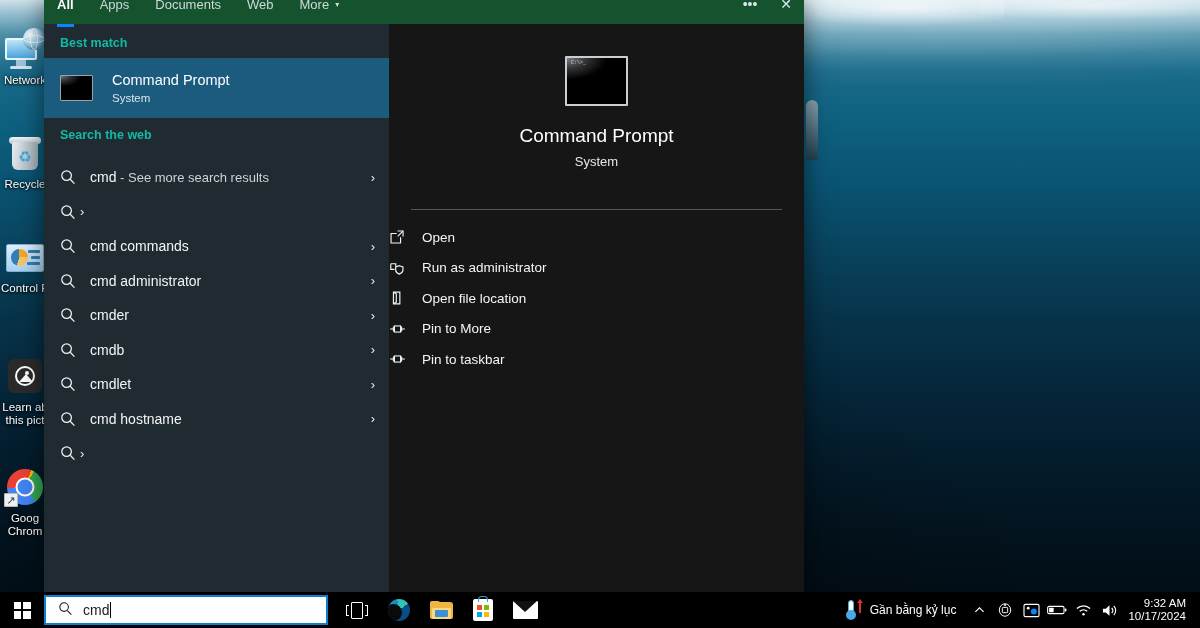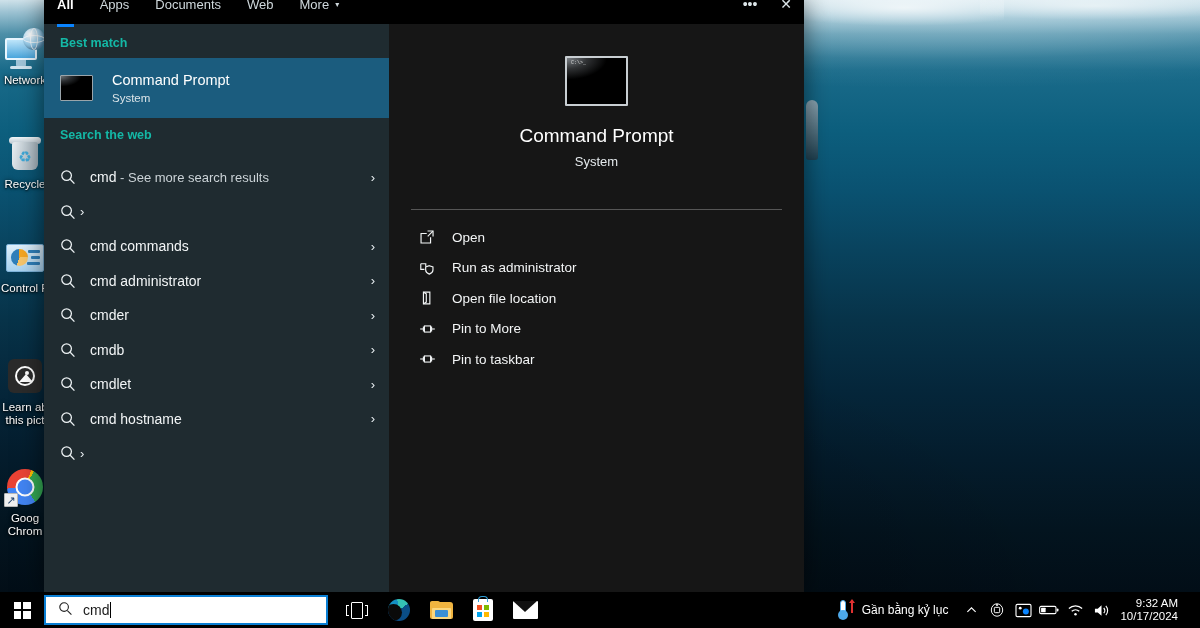--- a/index.html
+++ b/index.html
@@ -141,21 +141,21 @@
   }
   #preview-pane {
     width:415px; height:100%;
     background:#161616;
     position:relative;
   }
 
   
   #tabstrip {
     position:absolute; left:0; top:0; width:760px; height:24px;
-    display:flex; align-items:flex-start; background:#000000; z-index:5;
+    display:flex; align-items:flex-start; background:#14532d; z-index:5;
   }
   .tab {
     position:relative; height:24px; padding:0 13px;
     font-size:13px; color:#cfd8dc; line-height:10px;
     display:flex; align-items:flex-start;
   }
   .tab.active { color:#ffffff; font-weight:bold; }
   .tab.active .tab-underline {
     position:absolute; left:13px; right:13px; bottom:-3px; height:3px; background:#0a84ff;
   }
@@ -220,21 +220,21 @@
     font-family:"Liberation Mono", monospace; z-index:2;
   }
   .pv-title { margin-top:19px; font-size:19px; color:#ffffff; }
   .pv-sub { margin-top:7px; font-size:13px; color:#e4e9ec; }
   #preview-divider {
     position:absolute; top:209px; left:22px; width:371px; height:1px;
     background:rgba(255,255,255,0.28);
   }
   #actions { position:absolute; top:222px; left:0; width:415px; }
   .action-item {
-    height:30.5px; display:flex; align-items:center; padding-left:30px; color:#f3f5f6;
+    height:30.5px; display:flex; align-items:center; color:#f3f5f6;
   }
   .action-ico { width:22px; flex:none; display:flex; align-items:center; }
   .action-ico svg { display:block; }
   .action-label { font-size:13.5px; margin-left:11px; }
 
   
   #taskbar {
     position:absolute; left:0; bottom:0; width:1200px; height:36px;
     background:#000000; display:flex; align-items:center;
   }
@@ -279,21 +279,21 @@
   .ic-mail { width:25px; height:18px; position:relative; }
   .ic-mail .env { position:absolute; inset:0; background:#ffffff; border-radius:1px; }
   .ic-mail .flap { position:absolute; left:0; top:0; width:0; height:0;
     border-left:12.5px solid transparent; border-right:12.5px solid transparent; border-top:11px solid #111; }
   
   .ic-taskview { width:22px; height:17px; position:relative; }
   .ic-taskview .m { position:absolute; left:5px; top:0; width:12px; height:17px; border:1.6px solid #fff; border-radius:1px; }
   .ic-taskview .l { position:absolute; left:0px; top:3px; width:3px; height:11px; border:1.6px solid #fff; border-right:none; }
   .ic-taskview .r { position:absolute; right:0px; top:3px; width:3px; height:11px; border:1.6px solid #fff; border-left:none; }
 
-  #tray { margin-left:auto; display:flex; align-items:flex-start; height:36px; padding-right:12px; }
+  #tray { margin-left:auto; display:flex; align-items:flex-start; height:36px; padding-right:4px; }
   #weather { display:flex; align-items:center; height:36px; padding:0 10px 0 6px; }
   .thermo { width:16px; height:20px; position:relative; flex:none; }
   .thermo .tube { position:absolute; left:3px; top:0; width:6px; height:13px; background:#fff; border:1.4px solid #4da8e8; border-radius:3px 3px 0 0; box-sizing:border-box; }
   .thermo .bulb { position:absolute; left:1px; bottom:0; width:10px; height:10px; background:#4da8e8; border-radius:50%; }
   .thermo .arrow { position:absolute; right:0px; top:0px; width:2px; height:13px; background:#e03131; }
   .thermo .arrow:before {
     content:""; position:absolute; left:-2px; top:-1px; width:0; height:0;
     border-left:3px solid transparent; border-right:3px solid transparent; border-bottom:4px solid #e03131;
   }
   #weather-text { font-size:12px; color:#ffffff; margin-left:9px; white-space:nowrap; }

